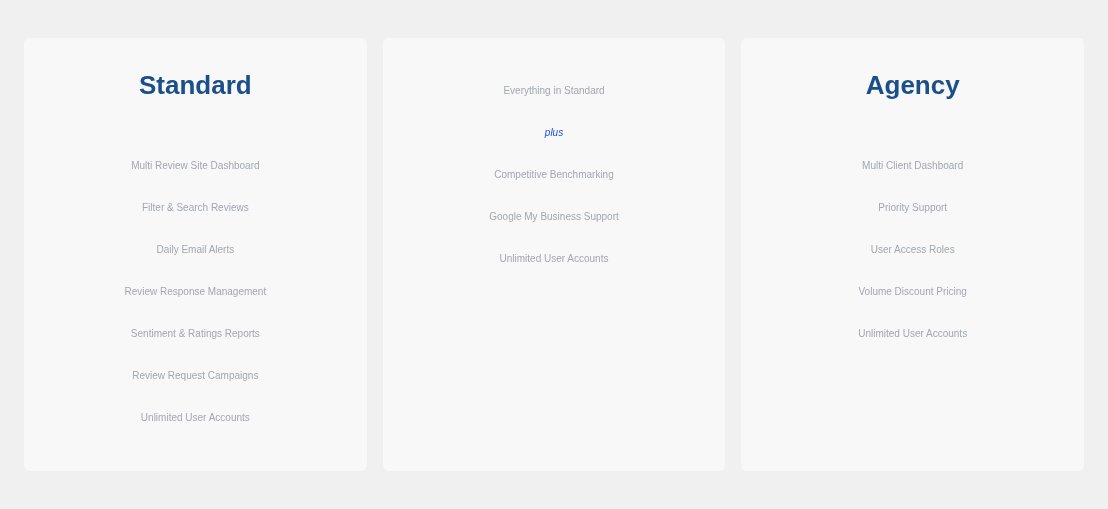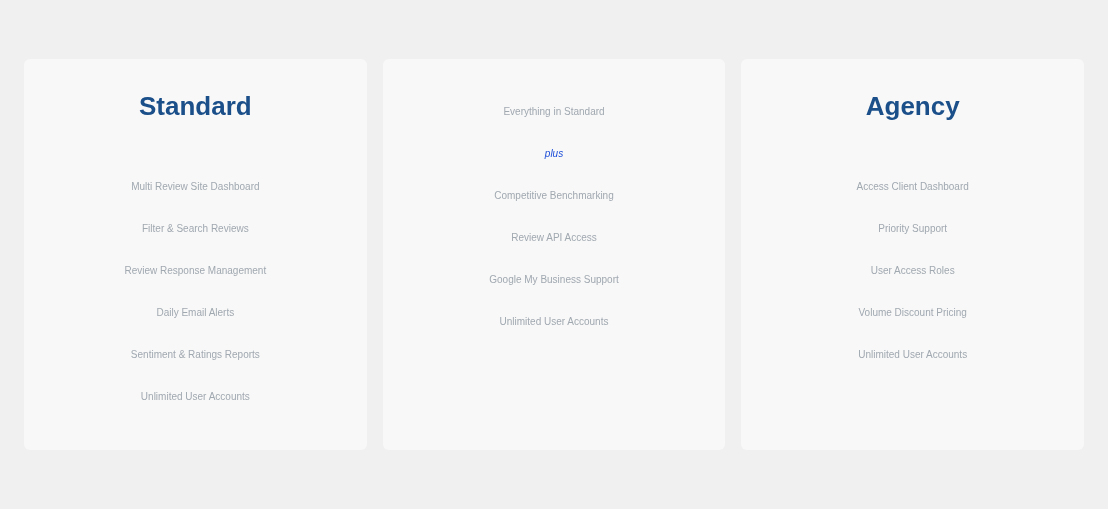--- a/index.html
+++ b/index.html
@@ -67,39 +67,39 @@
   </style>
 </head>
 <body>
 
 <div class="plans-container">
 <div class="plan-card">
       <div class="plan-title">Standard</div>
       <ul class="plan-features">
         <li class="plan-feature-item">Multi Review Site Dashboard</li>
         <li class="plan-feature-item">Filter &amp; Search Reviews</li>
+        <li class="plan-feature-item">Daily Email Alerts</li>
         <li class="plan-feature-item">Review Response Management</li>
-        <li class="plan-feature-item">Daily Email Alerts</li>
         <li class="plan-feature-item">Sentiment &amp; Ratings Reports</li>
+        <li class="plan-feature-item">Review Request Campaigns</li>
         <li class="plan-feature-item">Unlimited User Accounts</li>
       </ul>
     </div>
     <div class="plan-card">
       <ul class="plan-features">
         <li class="plan-feature-item">Everything in Standard</li>
         <li class="plan-feature-item italic-text">plus</li>
         <li class="plan-feature-item">Competitive Benchmarking</li>
-        <li class="plan-feature-item">Review API Access</li>
         <li class="plan-feature-item">Google My Business Support</li>
         <li class="plan-feature-item">Unlimited User Accounts</li>
       </ul>
     </div>
     <div class="plan-card">
       <div class="plan-title">Agency</div>
       <ul class="plan-features">
-        <li class="plan-feature-item">Access Client Dashboard</li>
+        <li class="plan-feature-item">Multi Client Dashboard</li>
         <li class="plan-feature-item">Priority Support</li>
         <li class="plan-feature-item">User Access Roles</li>
         <li class="plan-feature-item">Volume Discount Pricing</li>
         <li class="plan-feature-item">Unlimited User Accounts</li>
       </ul>
     </div>
   </div>
 
 </body></html>

